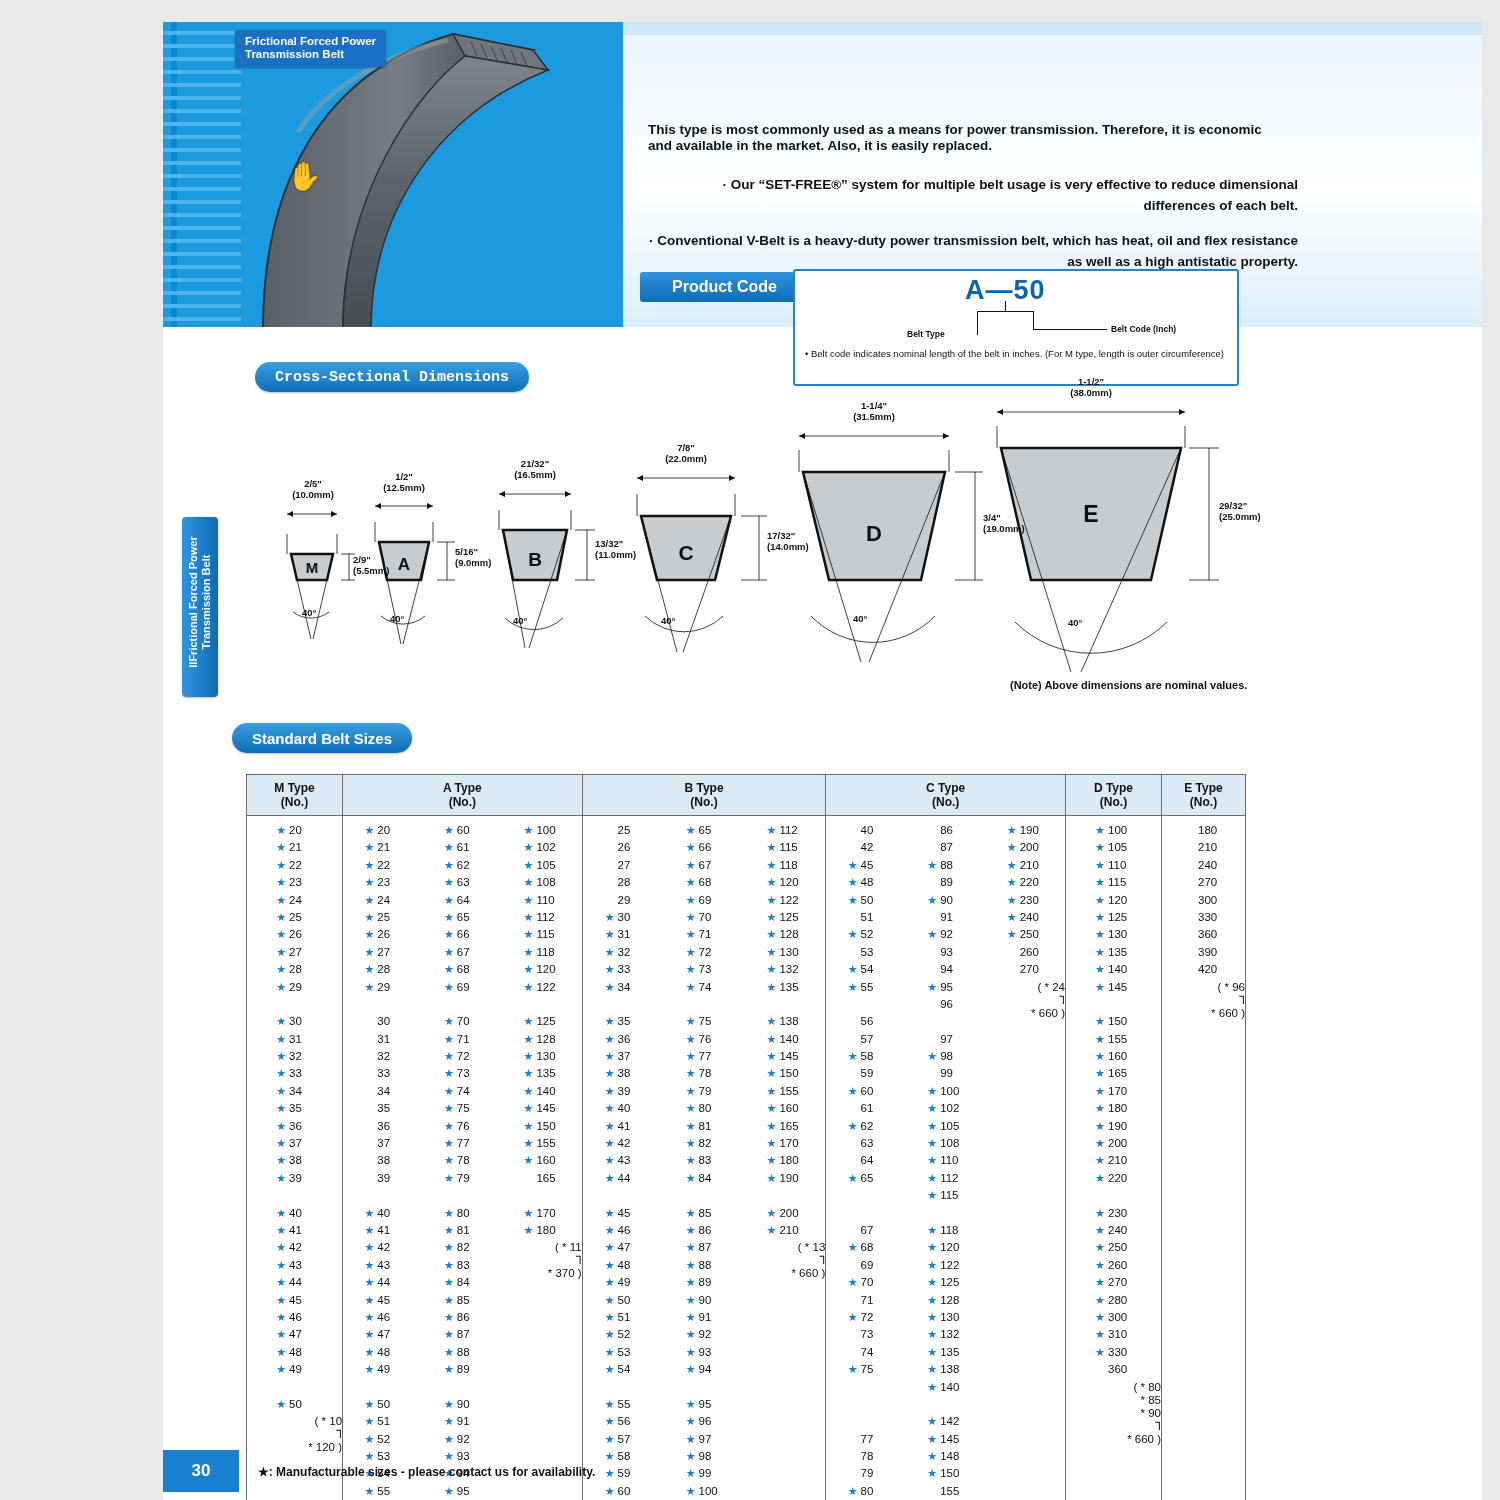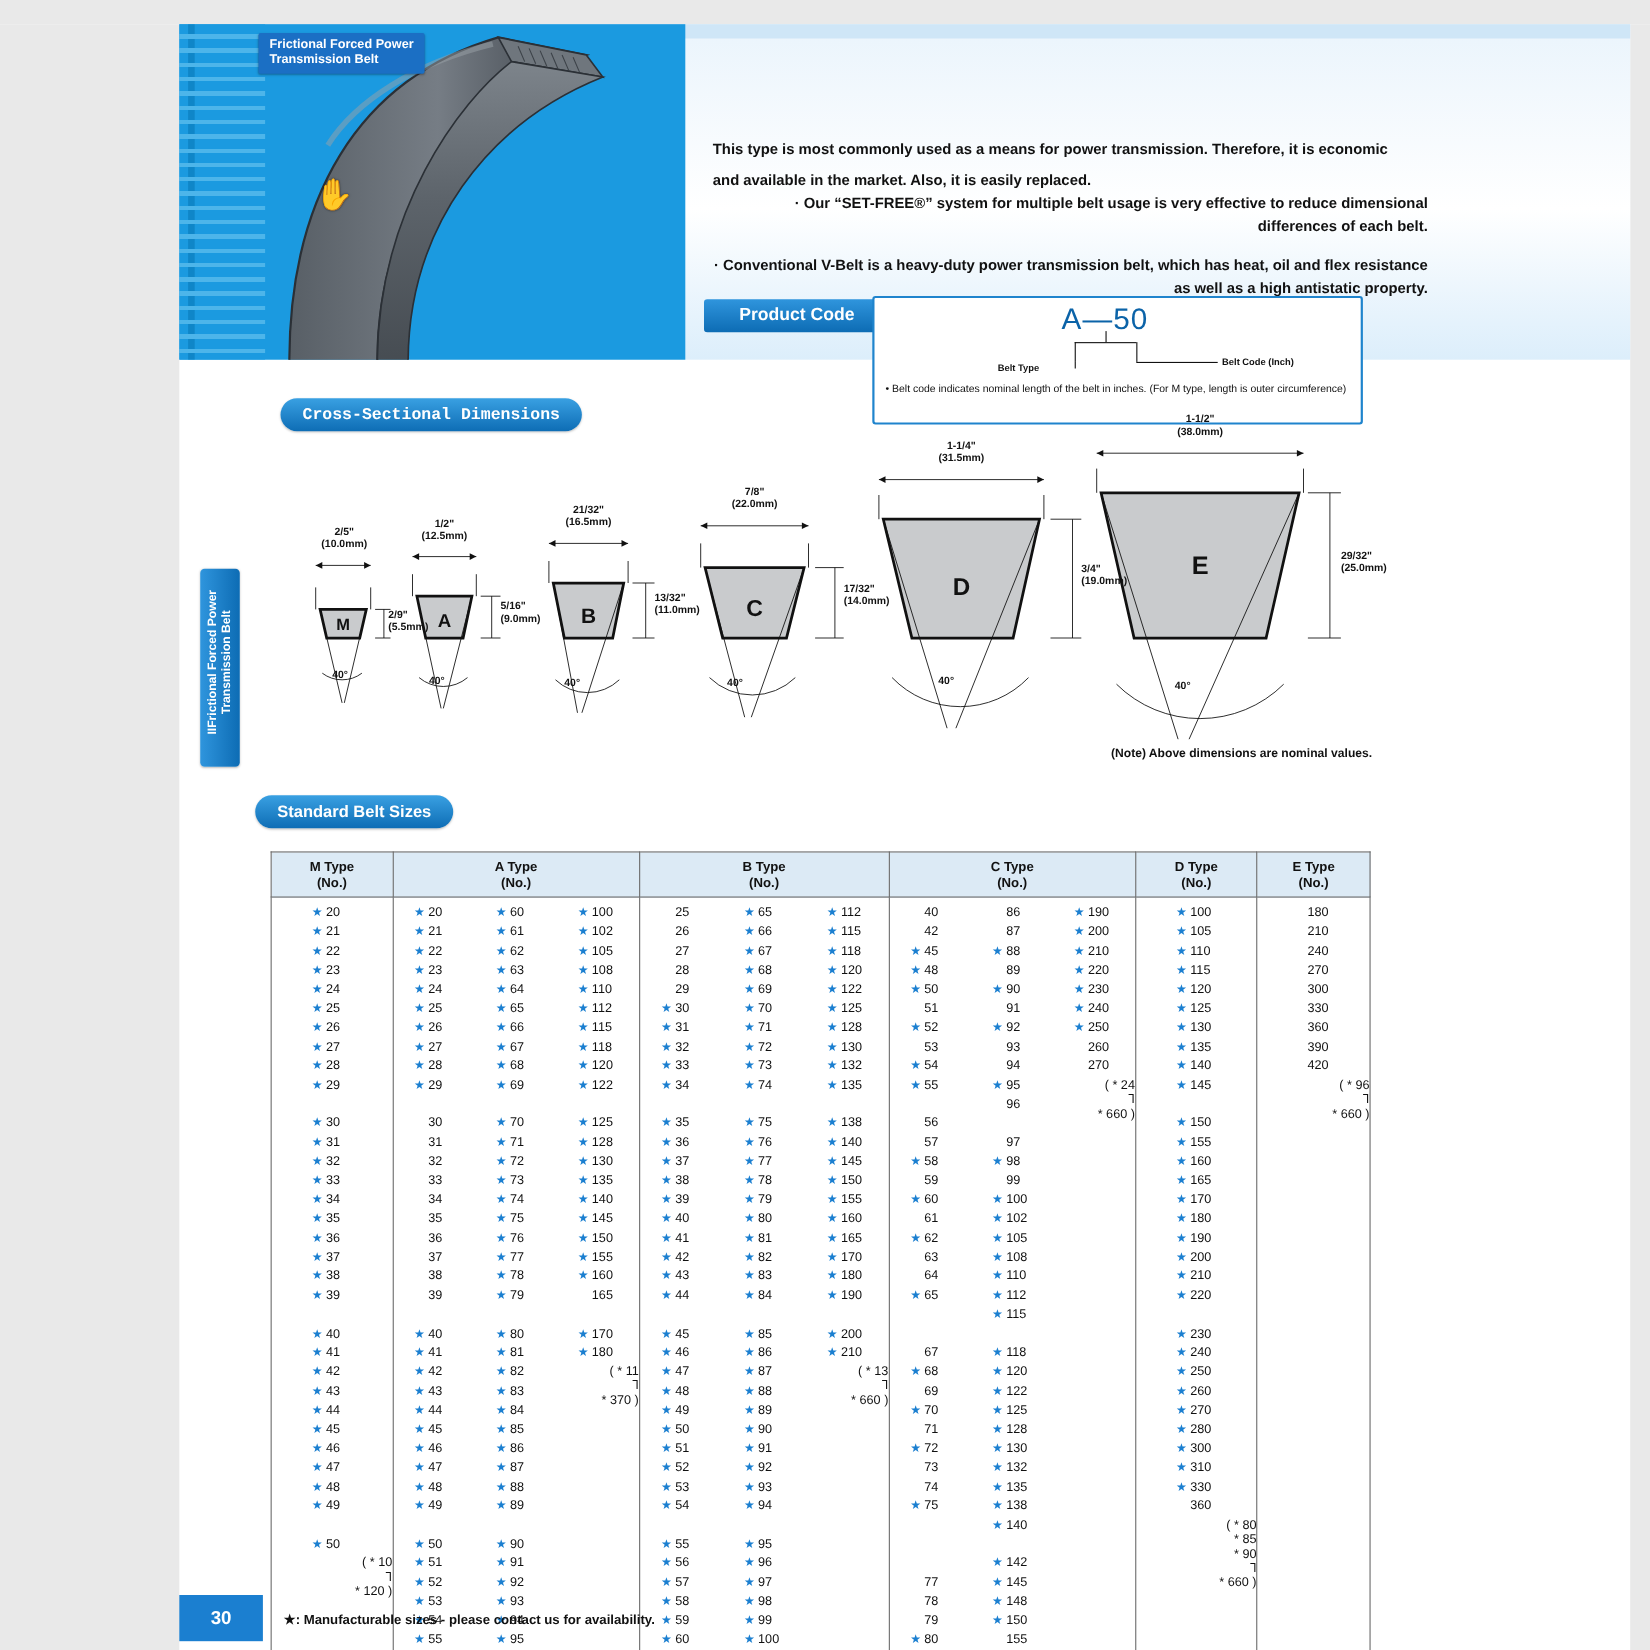--- a/index.html
+++ b/index.html
@@ -59,41 +59,41 @@
     position:absolute;left:124px;top:138px;font-size:28px;color:#fff;z-index:6;
     text-shadow:0 0 2px rgba(0,0,0,.6);
   }
 
   .title{
     position:absolute;left:648px;top:26px;
     font-size:44px;font-weight:bold;color:#1175c4;letter-spacing:-0.5px;
   }
   .intro{
     position:absolute;left:648px;top:100px;width:640px;
-    font-size:13.5px;font-weight:bold;color:#111;line-height:28px;
+    font-size:13.5px;font-weight:bold;color:#111;line-height:16px;
   }
   .bullets{
     position:absolute;left:648px;top:152px;width:650px;
     font-size:13.5px;font-weight:bold;color:#111;line-height:21px;
   }
   .bullets p{margin:0 0 14px 0;padding-left:13px;text-indent:-13px;text-align:right;}
 
   .pcode-tab{
     position:absolute;left:640px;top:250px;width:160px;height:30px;
     background:linear-gradient(180deg,#2f95dd,#0d6cb4);
     border-radius:3px 3px 3px 3px;
     color:#fff;font-weight:bold;font-size:16px;
     display:flex;align-items:center;padding-left:32px;box-sizing:border-box;
   }
   .pcode-box{
     position:absolute;left:793px;top:247px;width:442px;height:113px;
     border:2px solid #1f84cd;background:#fff;border-radius:3px;
   }
   .pcode-val{
-    position:absolute;left:170px;top:4px;font-size:27px;font-weight:normal;color:#0b63a8;
+    position:absolute;left:170px;top:4px;font-size:27px;font-weight:bold;color:#0b63a8;
     letter-spacing:1px;
   }
   .lead{position:absolute;background:#111;}
   .pcode-lbl{position:absolute;font-size:8.5px;font-weight:bold;color:#111;}
   .pcode-note{
     position:absolute;left:10px;top:77px;font-size:9.5px;color:#111;line-height:12px;
   }
 
   
   .tab{
@@ -125,21 +125,21 @@
   .dim-label{position:absolute;font-size:9.5px;font-weight:bold;color:#111;text-align:center;line-height:11px;}
   .note-nominal{
     position:absolute;left:1010px;top:657px;font-size:11px;color:#111;font-weight:bold;
   }
 
   
   .tbl-wrap{position:absolute;left:246px;top:752px;width:1000px;}
   table.sizes{border-collapse:collapse;width:1000px;font-size:11px;color:#111;}
   table.sizes th{
     background:#dceaf5;border:1px solid #6b6b6b;font-weight:bold;font-size:12px;
-    padding:6px 19px;line-height:14px;
+    padding:6px 0;line-height:14px;
   }
   table.sizes td{
     border-left:1px solid #6b6b6b;border-right:1px solid #6b6b6b;
     vertical-align:top;padding:0;
   }
   table.sizes tr.body-row td{border-bottom:1px solid #6b6b6b;}
   .colset{display:flex;}
   .col{flex:1;padding-top:6px;}
   .cell{height:17.4px;line-height:17.4px;font-size:11.5px;text-align:center;white-space:nowrap;}
   .star{color:#1b7fd0;font-size:11px;}

